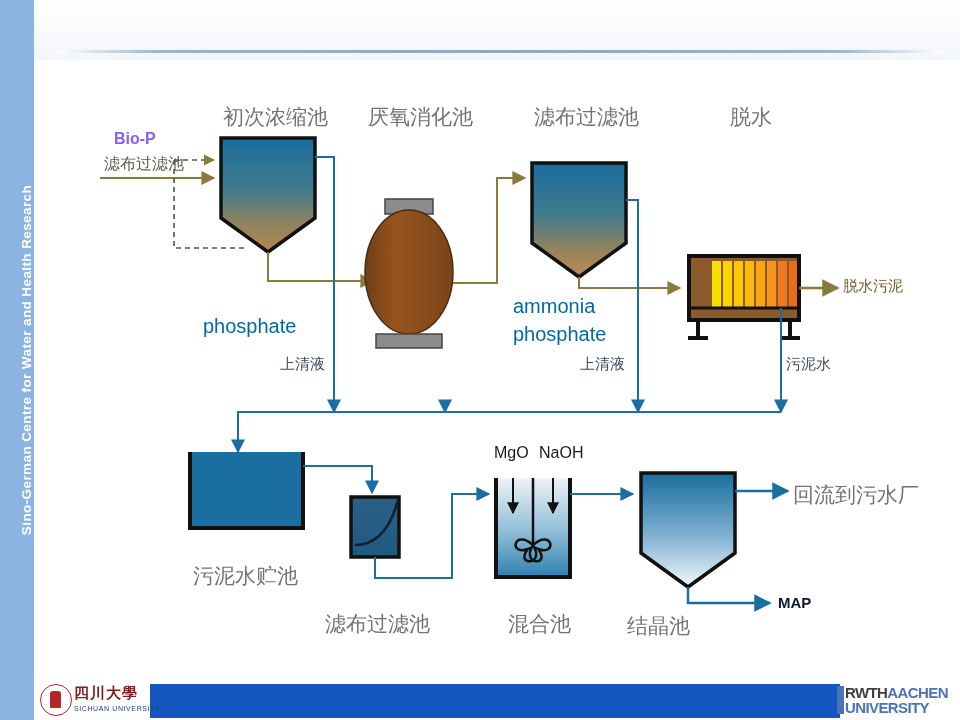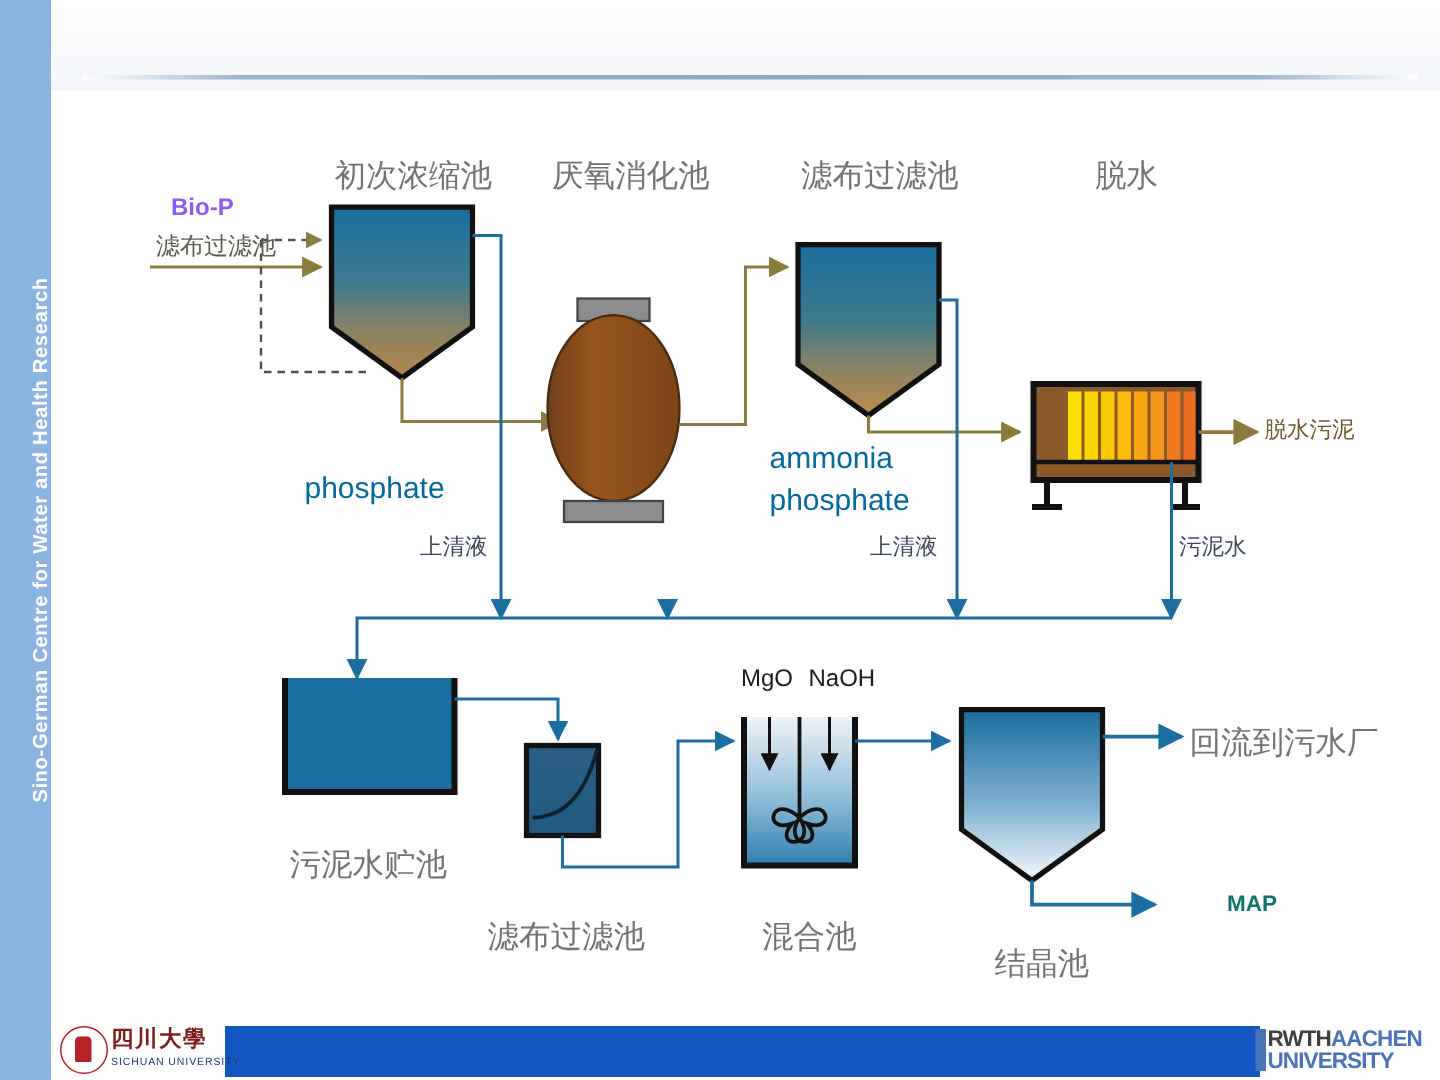--- a/index.html
+++ b/index.html
@@ -83,21 +83,21 @@
   .rwth-dark{color:#404040;font-size:15px;font-weight:bold;letter-spacing:-0.6px;}
   .rwth-light{color:#4a74b8;font-size:15px;font-weight:bold;letter-spacing:-0.6px;}
 
   
   .lbl{position:absolute;white-space:nowrap;}
   .lbl-unit{color:#737373;font-size:21px;font-family:Liberation Serif, serif;}
   .lbl-flow-blue{color:#3d4a5c;font-size:15px;font-family:"Liberation Serif",serif;}
   .lbl-flow-gold{color:#6b5a2a;font-size:15px;font-family:"Liberation Serif",serif;}
   .lbl-red{color:#0369a1;font-size:20px;font-family:"Liberation Sans",sans-serif;}
   .lbl-chem{color:#1a1a1a;font-size:16px;}
-  .lbl-bold-dark{color:#0f766e;font-size:15px;font-weight:bold;margin-left:40px;}
+  .lbl-bold-dark{color:#0f172a;font-size:15px;font-weight:bold;}
   .lbl-biop{color:#8b5cf6;font-size:16px;font-weight:bold;}
   .lbl-sludge-in{color:#5c5a4a;font-size:16px;font-family:"Liberation Serif",serif;}
 
   svg{position:absolute;left:0;top:0;}
 </style>
 </head>
 <body>
 
 <div id="stage">
 
@@ -283,21 +283,21 @@
   <div class="lbl lbl-red" style="left:513px;top:295px;">ammonia</div>
   <div class="lbl lbl-red" style="left:513px;top:323px;">phosphate</div>
   <div class="lbl lbl-flow-blue" style="left:580px;top:355px;">上清液</div>
 
   <div class="lbl lbl-flow-gold" style="left:843px;top:277px;">脱水污泥</div>
   <div class="lbl lbl-flow-blue" style="left:786px;top:355px;">污泥水</div>
 
   <div class="lbl lbl-unit" style="left:193px;top:562px;">污泥水贮池</div>
   <div class="lbl lbl-unit" style="left:325px;top:610px;">滤布过滤池</div>
   <div class="lbl lbl-unit" style="left:508px;top:610px;">混合池</div>
-  <div class="lbl lbl-unit" style="left:663px;top:612px;margin-top:16px;">结晶池</div>
+  <div class="lbl lbl-unit" style="left:627px;top:612px;">结晶池</div>
 
   <div class="lbl lbl-chem" style="left:494px;top:444px;">MgO</div>
   <div class="lbl lbl-chem" style="left:539px;top:444px;">NaOH</div>
 
   <div class="lbl lbl-unit" style="left:793px;top:481px;">回流到污水厂</div>
   <div class="lbl lbl-bold-dark" style="left:778px;top:594px;">MAP</div>
 
   <div class="footer-bar"></div>
 
   <div class="scu-logo">

